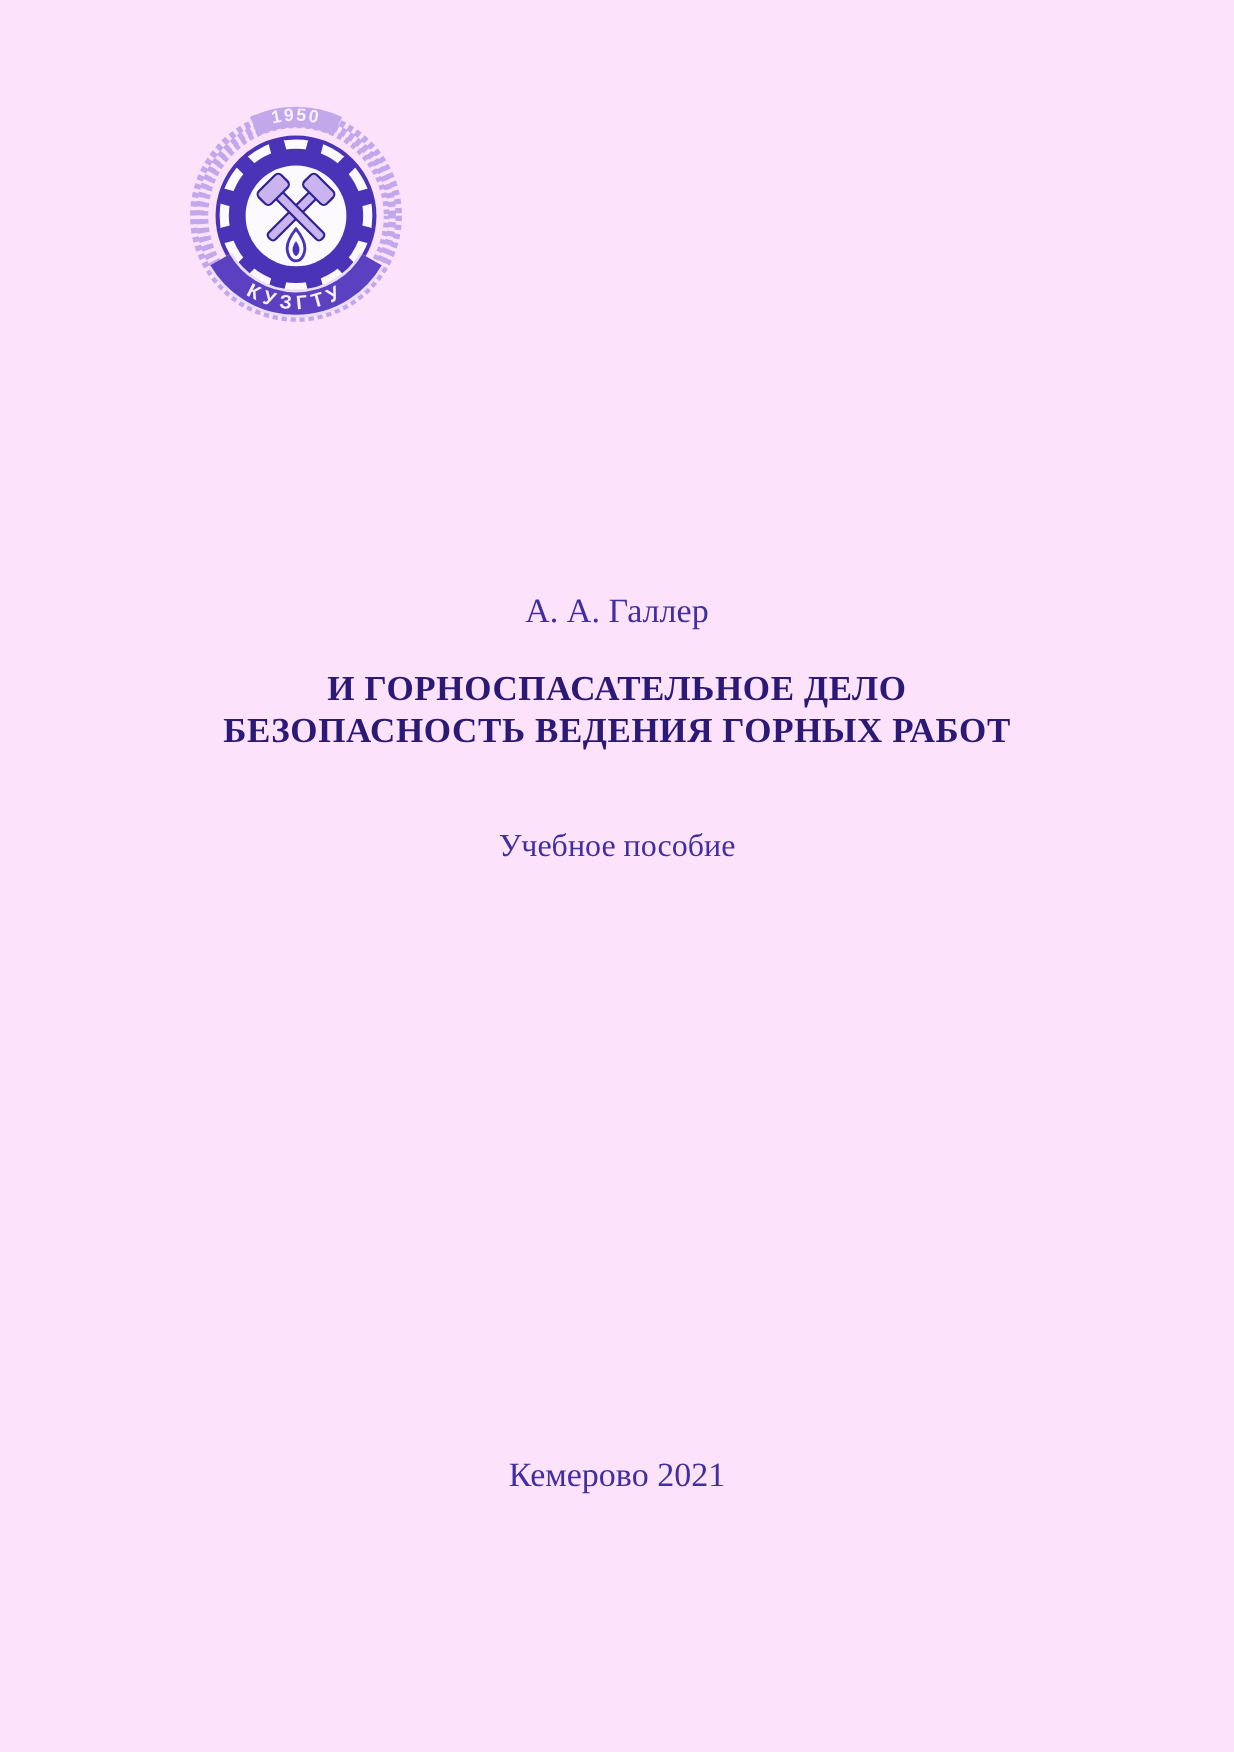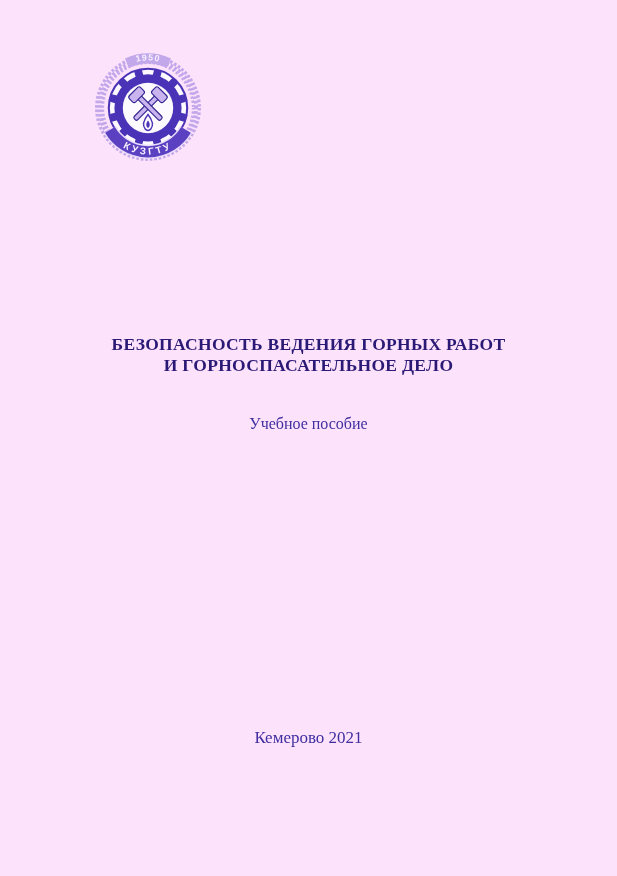--- a/index.html
+++ b/index.html
@@ -120,23 +120,24 @@
         <defs>
           <path id="bottomArc" d="M 16.7,87 A 50,50 0 0 0 103.3,87" fill="none"></path>
         </defs>
         <text class="logo-univ-text" text-anchor="middle">
           <textPath href="#bottomArc" startOffset="50%">КУЗГТУ</textPath>
         </text>
       </g>
     </svg>
   </div>
 
+  <div class="textline author">А. А. Галлер</div>
 
   <div class="textline title">
+    <span>И ГОРНОСПАСАТЕЛЬНОЕ ДЕЛО</span>
     <span>БЕЗОПАСНОСТЬ ВЕДЕНИЯ ГОРНЫХ РАБОТ</span>
-    <span>И ГОРНОСПАСАТЕЛЬНОЕ ДЕЛО</span>
   </div>
 
   <div class="textline subtitle">Учебное пособие</div>
 
   <div class="textline imprint">Кемерово 2021</div>
 
 </div>
 
 </body></html>

